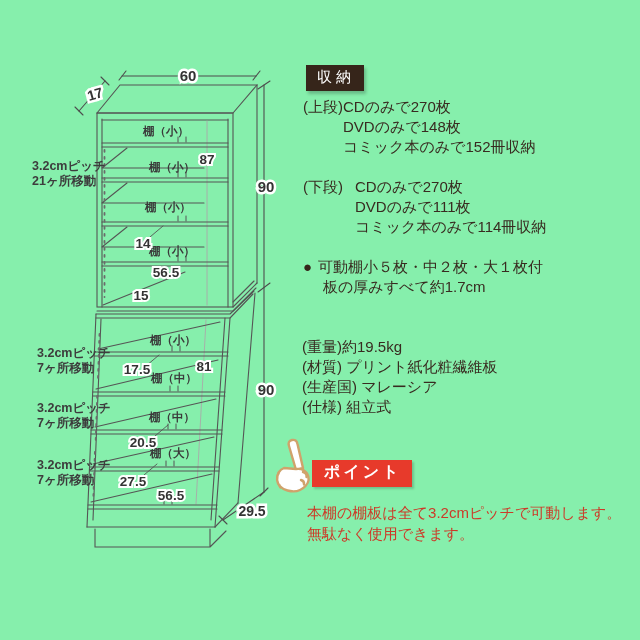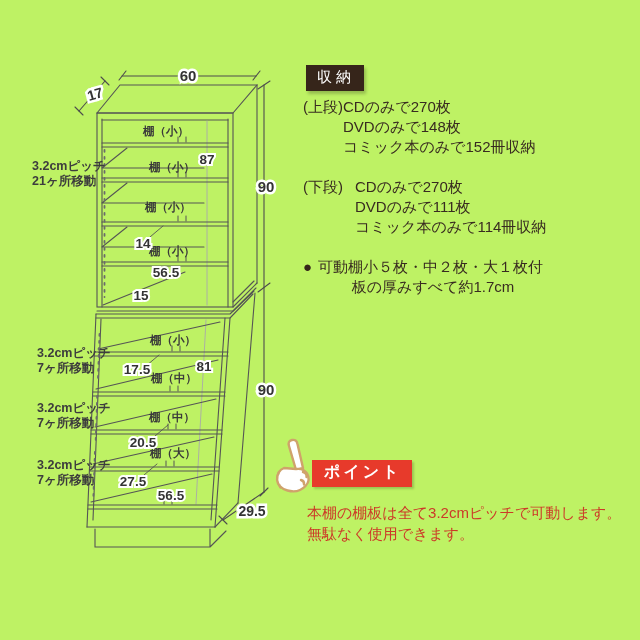--- a/index.html
+++ b/index.html
@@ -1,29 +1,29 @@
 <!DOCTYPE html>
 <html><head>
 <meta charset="utf-8">
 <style>
   html,body{margin:0;padding:0;background:#fff;}
-  .canvas{position:relative;width:640px;height:640px;background:#bef264;overflow:hidden;
+  .canvas{position:relative;width:640px;height:640px;background:#86efac;overflow:hidden;
           font-family:"Liberation Sans",sans-serif;color:#382b20;}
   .abs{position:absolute;}
   svg text{font-family:"Liberation Sans",sans-serif;}
 
   .badge-brown{position:absolute;left:306px;top:65px;background:#36251a;color:#fff;
     font-size:15px;font-weight:normal;letter-spacing:4px;padding:3px 9px 4px 11px;
     box-shadow:2px 3px 3px rgba(0,0,0,.22);}
   .txt-block{position:absolute;font-size:15px;line-height:20px;color:#382b20;}
   .row{display:flex;}
   .row .lbl{white-space:nowrap;}
   .note-line1{display:flex;}
   .note-line1 .bullet{margin-right:6px;color:#36251a;}
-  .note-line2{margin-left:20px;text-align:center;}
+  .note-line2{margin-left:20px;}
 
   .badge-red{position:absolute;left:312px;top:460px;background:#e73a2b;color:#fff;
     font-size:16px;font-weight:bold;letter-spacing:3px;padding:2px 10px 4px 12px;
     box-shadow:2px 2px 2px rgba(0,0,0,.18);font-family:Liberation Serif, serif;}
   .point-text{position:absolute;left:307px;top:503px;font-size:15px;line-height:20.5px;
     color:#cc3a28;}
   .hand{position:absolute;left:272px;top:436px;}
 </style>
 </head>
 <body>
@@ -171,20 +171,26 @@
   </div>
 
   <div class="txt-block" style="left:303px;top:257px;">
     <div class="note-line1">
       <span class="bullet">●</span>
       <span>可動棚小５枚・中２枚・大１枚付</span>
     </div>
     <div class="note-line2">板の厚みすべて約1.7cm</div>
   </div>
 
+  <div class="txt-block" style="left:302px;top:337px;">
+    <div>(重量)約19.5kg</div>
+    <div>(材質) プリント紙化粧繊維板</div>
+    <div>(生産国) マレーシア</div>
+    <div>(仕様) 組立式</div>
+  </div>
 
   <div class="badge-red">ポイント</div>
 
   <svg class="hand" width="54" height="60" viewBox="0 0 54 60">
     <g stroke="#cfa36b" stroke-width="2.4" fill="#fff" stroke-linecap="round" stroke-linejoin="round">
       <path d="M24 34 L17 10 q-1.5 -5 3 -6 q4.5 -1 5.5 4 L31 32 z"></path>
       <path d="M12 32 q-7 3 -6.5 11 q0.5 9 10 11.5 q11 3 18 -4.5 q5.5 -6 1.5 -12.5 q-3.5 -5.5 -11 -4.5 z"></path>
       <path d="M7 36 q-4.5 8 1.5 15.5"></path>
       <path d="M31 36 q4 1 3.5 5 M29 44 q3.5 1 3 4.5"></path>
     </g>

